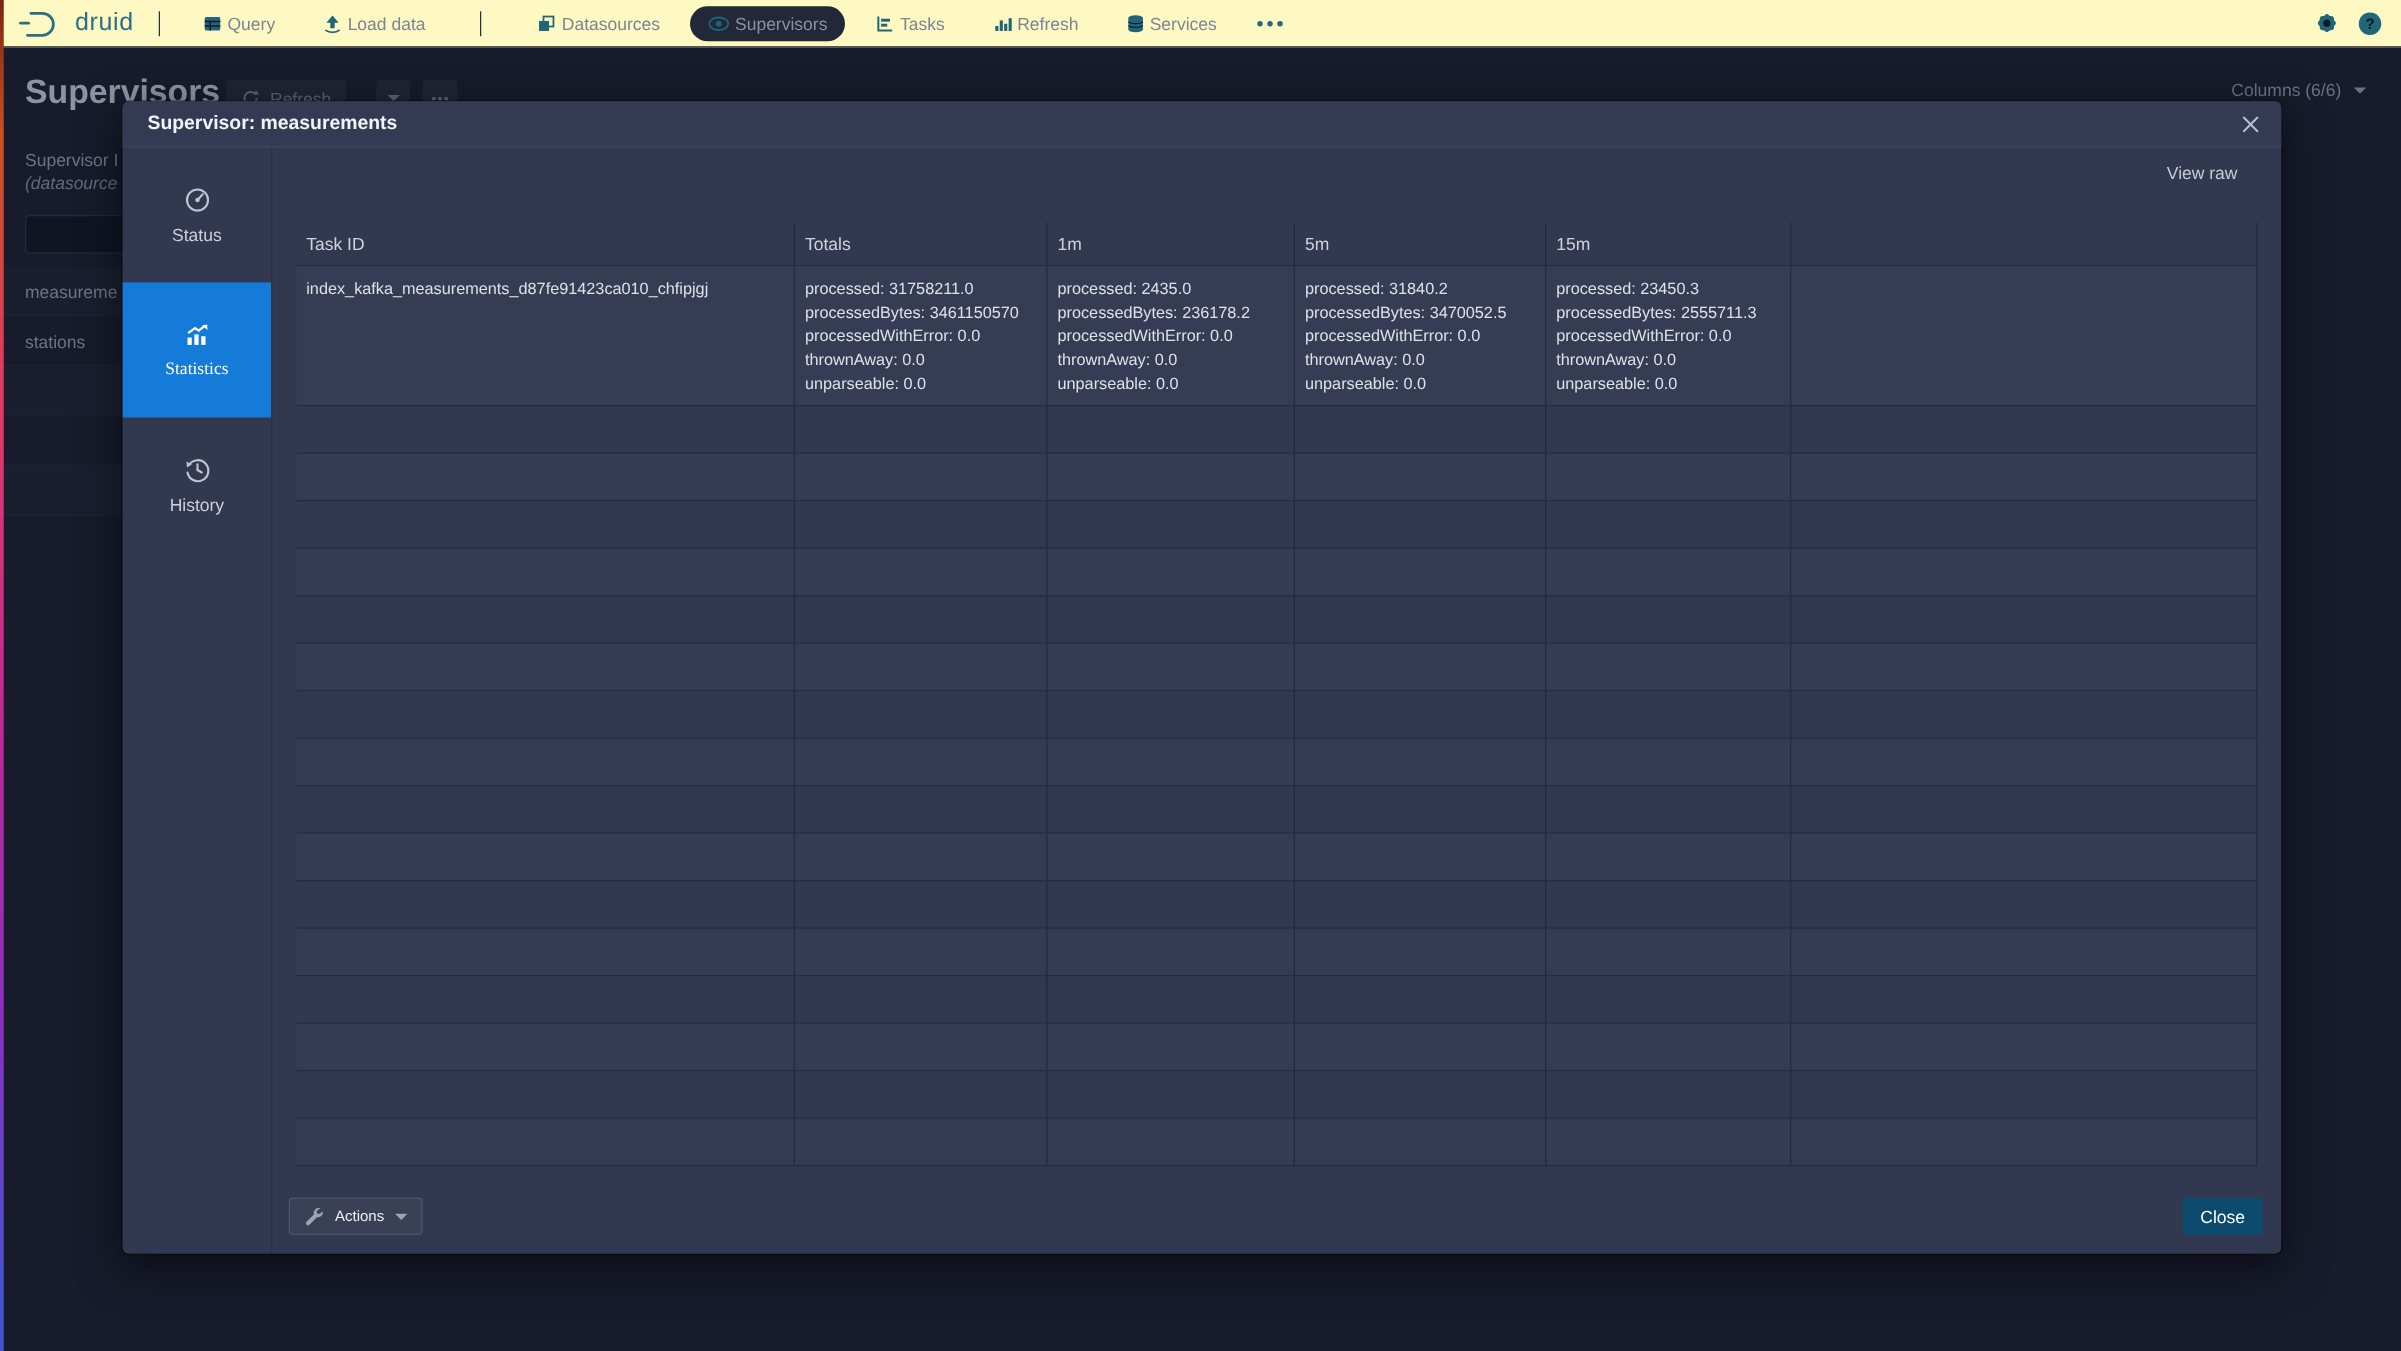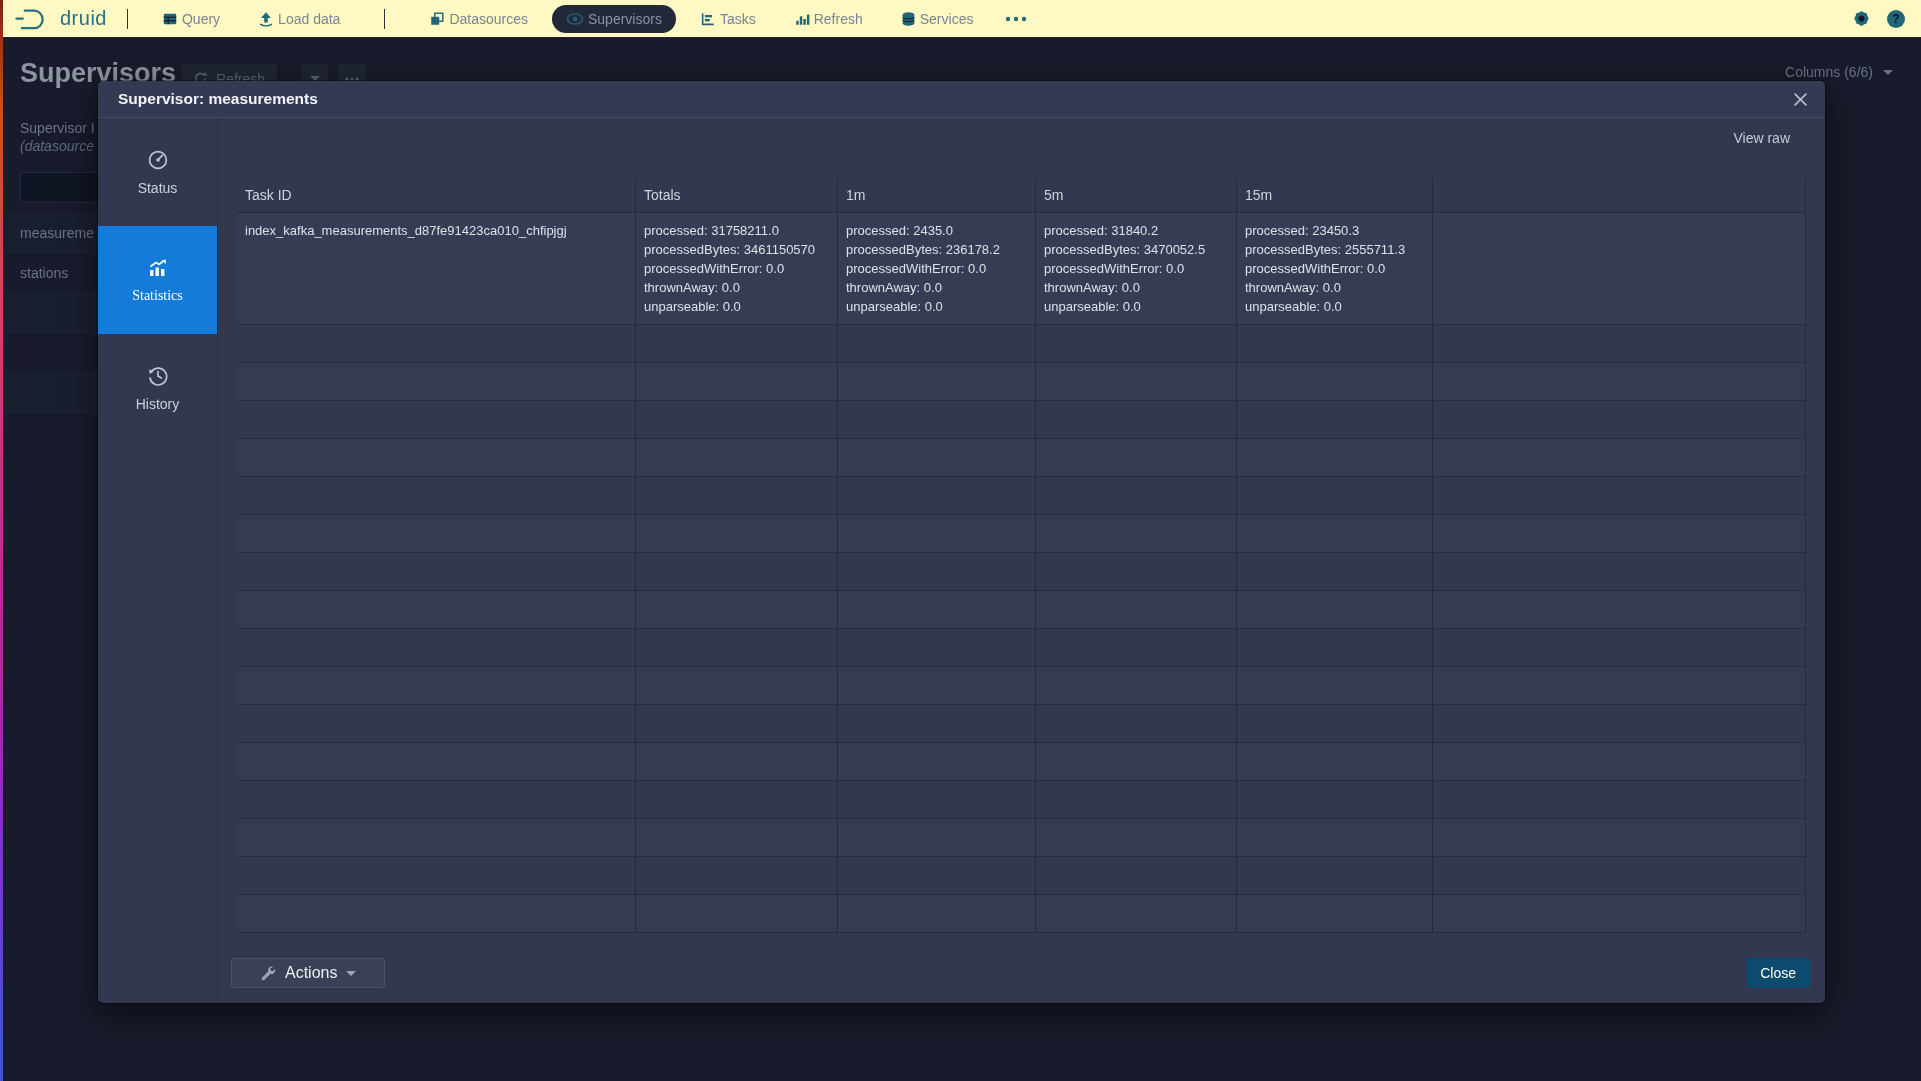--- a/index.html
+++ b/index.html
@@ -65,21 +65,21 @@
     border-bottom:1px solid #262b3e;}
   .t-cell{border-right:1px solid rgba(20,24,38,.5);overflow:hidden;}
   .t-head .t-cell{height:34px;display:flex;align-items:center;padding:0 8px;font-size:14px;color:#cfd4dc;}
   .t-data{background:#363c53;}
   .t-data .t-cell{height:111px;padding:8px 8px;font-size:13px;line-height:19px;color:#dde1e8;white-space:nowrap;}
   .t-row.empty .t-cell{height:37px;}
   .t-row.empty:nth-child(even){background:#353b52;}
   
   .actions-btn{position:absolute;left:133px;bottom:15px;height:30px;background:#3a4056;
     border:1px solid #4d5470;border-radius:3px;display:flex;align-items:center;gap:9px;
-    padding:0 28px;font-size:16px;color:#edeff3;cursor:pointer;}
+    padding:0 11px;font-size:12px;color:#edeff3;cursor:pointer;}
   .actions-btn .caret{color:#9da4b3;}
   .close-btn{position:absolute;right:15px;bottom:15px;height:30px;background:#0c4a6e;border:none;
     border-radius:3px;color:#ffffff;font-size:14px;padding:0 14px;cursor:pointer;
     font-family:"Liberation Sans","DejaVu Sans",sans-serif;}
 </style>
 </head>
 <body>
 
 <div class="edge-strip"></div>
 

